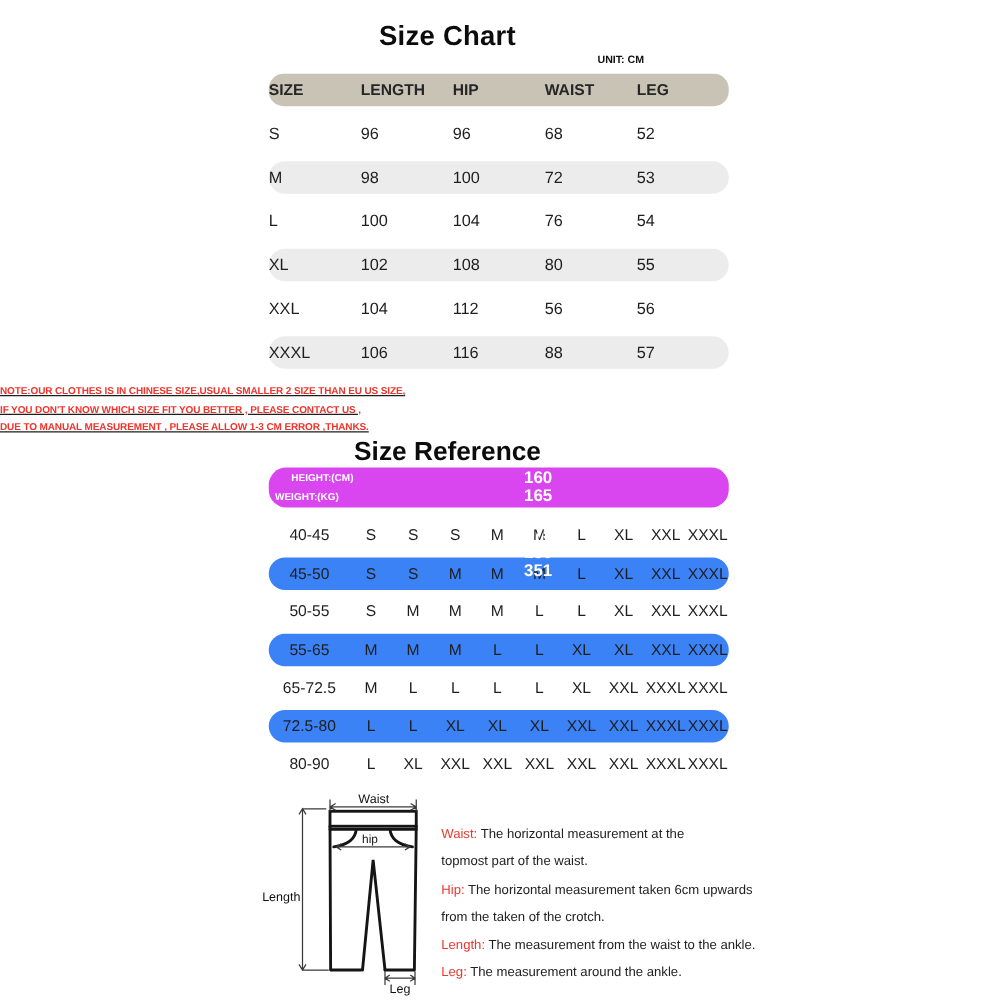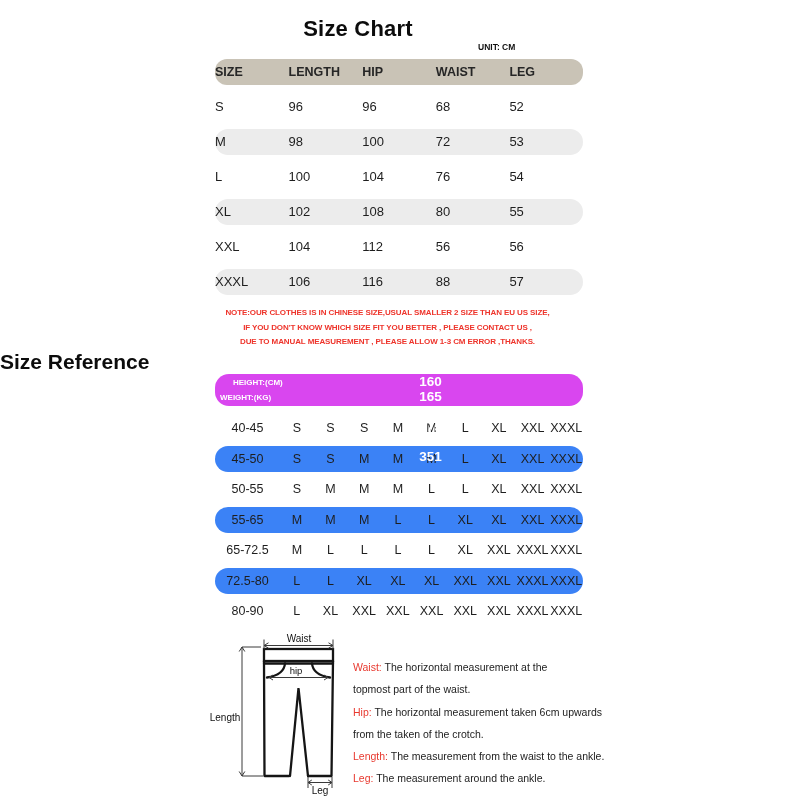--- a/index.html
+++ b/index.html
@@ -13,25 +13,25 @@
   
   .t1{position:absolute;left:215px;top:59px;width:368px;}
   .t1-head{height:26px;background:#c9c3b6;border-radius:12px;display:flex;align-items:center;}
   .t1-head .t1c{font-weight:bold;font-size:12.5px;color:#262626;}
   .t1c{flex:1;}
   .t1-rows{padding-top:4px;font-size:13px;}
   .t1row{height:35px;display:flex;align-items:center;}
   .t1row.band{height:26px;margin:4.5px 0;background:#ececec;border-radius:13px;}
 
   
-  .note{position:absolute;top:306px;left:0;width:775px;text-align:center;}
+  .note{position:absolute;top:306px;left:0;width:775px;text-decoration:underline;}
   .note p{margin:0;font-size:8px;font-weight:bold;letter-spacing:-.1px;
           line-height:14.6px;color:#ee342b;}
 
-  .title-ref{position:absolute;top:350px;left:0;width:100%;
+  .title-ref{position:absolute;top:350px;left:0;width:100%;text-align:center;
         font-size:21px;font-weight:bold;color:#0c0c0c;}
 
   
   .t2{position:absolute;left:215px;top:374px;width:368px;}
   .t2-head{position:relative;height:32px;background:#d946ef;border-radius:14px;color:#fff;text-decoration:underline;}
   .t2-hlabel{position:absolute;left:18px;top:4px;font-size:8px;font-weight:bold;}
   .t2-wlabel{position:absolute;left:5px;bottom:4px;font-size:8px;font-weight:bold;}
   .t2-heights{position:absolute;left:65px;right:2px;top:0;height:100%;
         display:flex;align-items:center;flex-direction:column;}
   .t2hc{flex:1;text-align:center;font-size:13.5px;font-weight:bold;}

